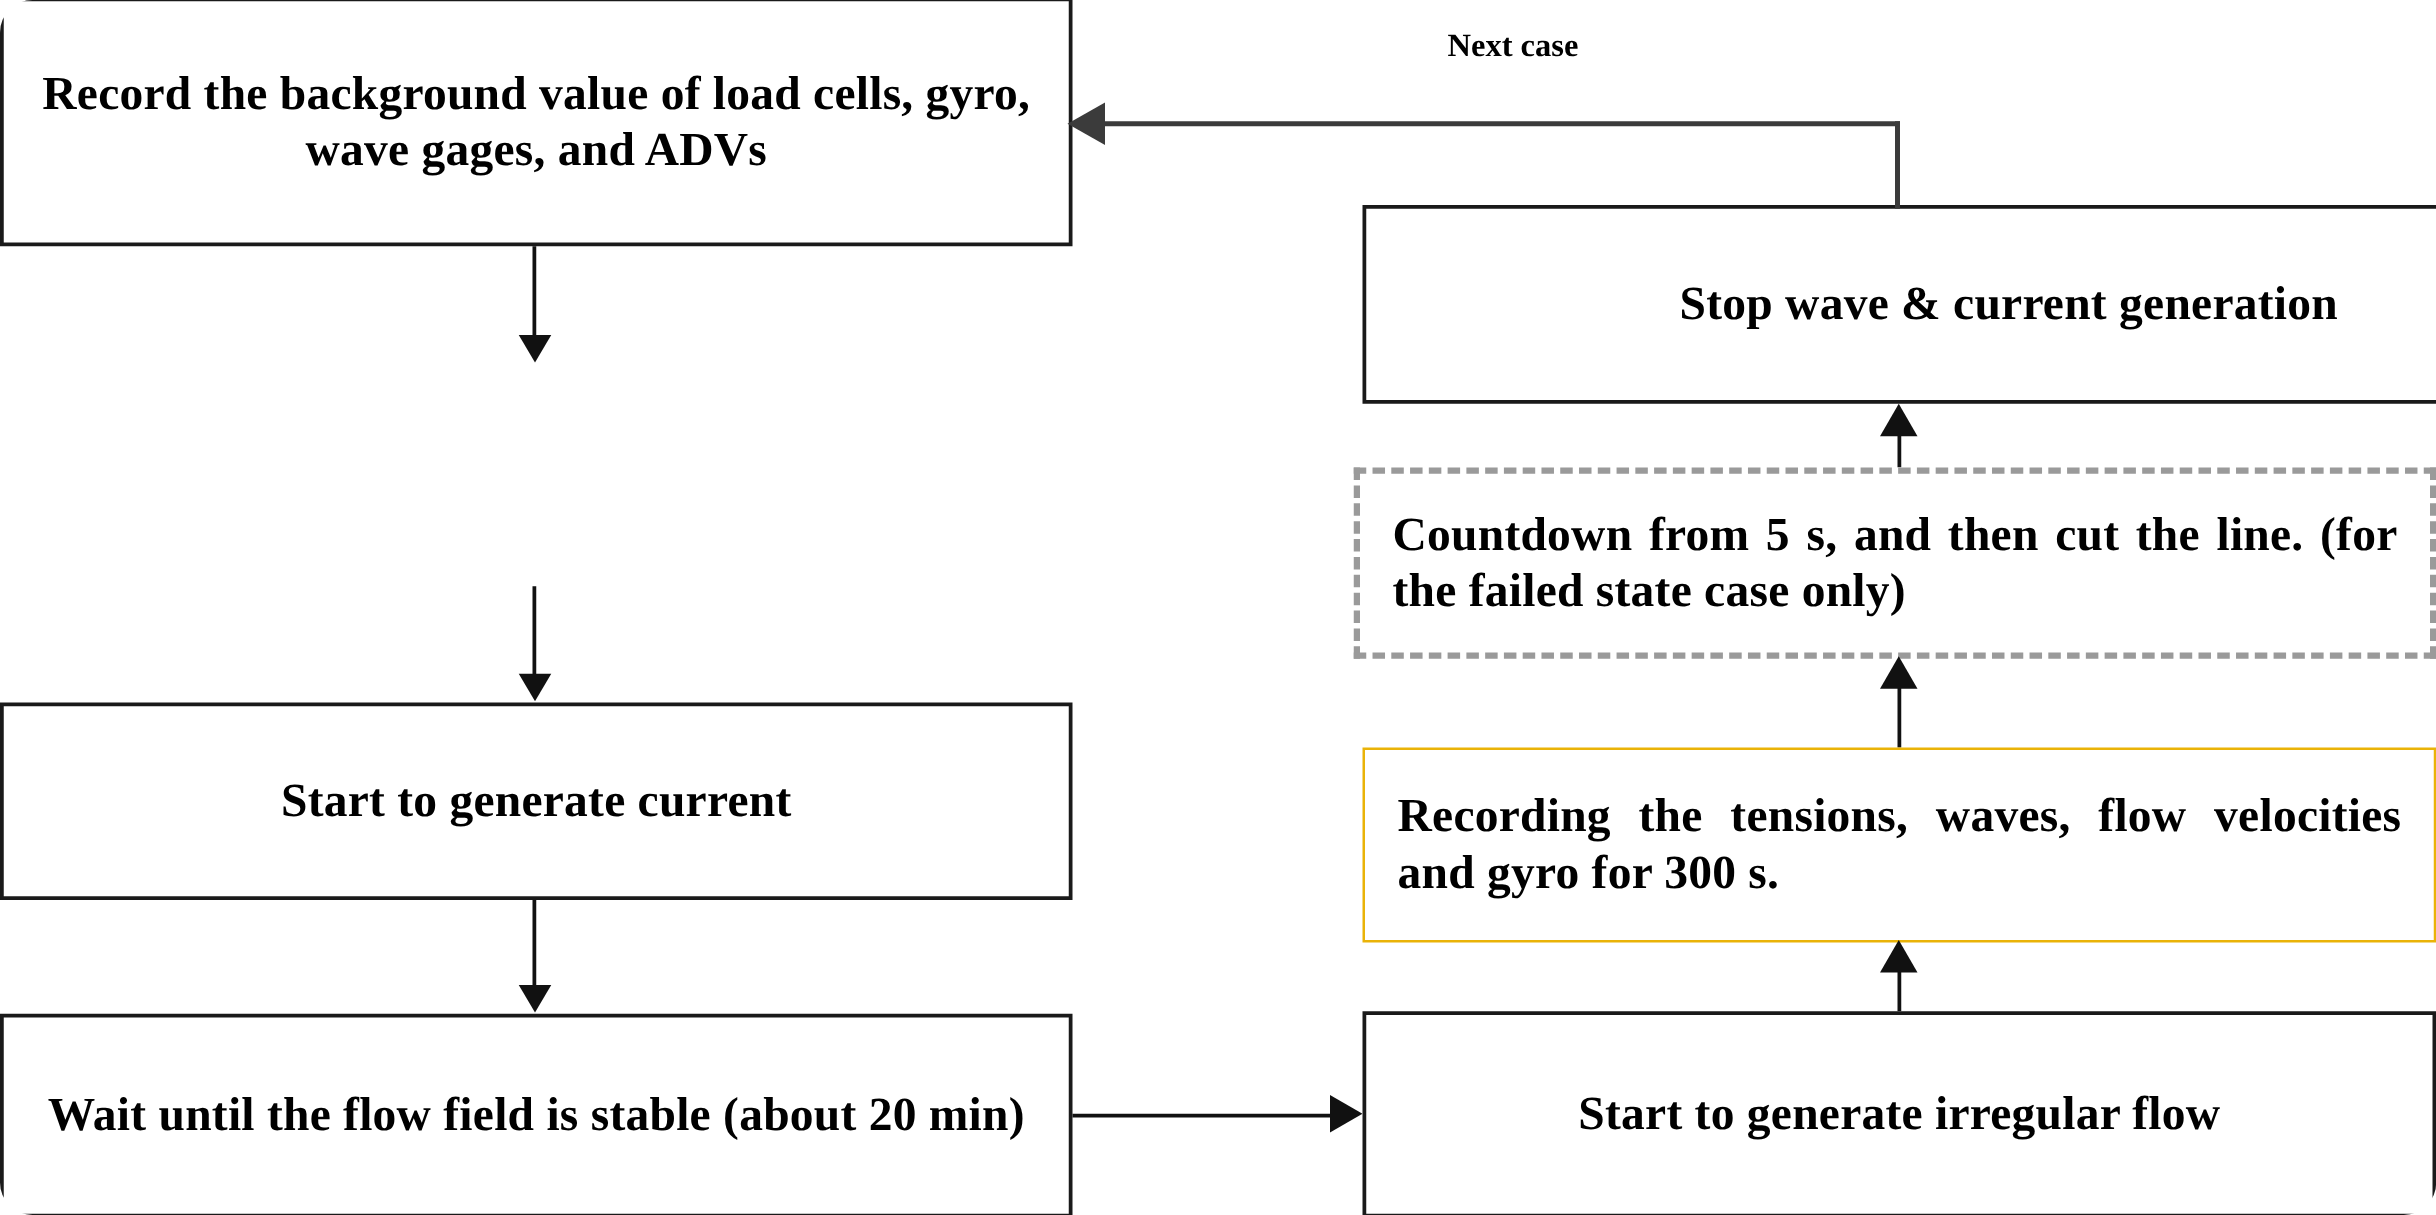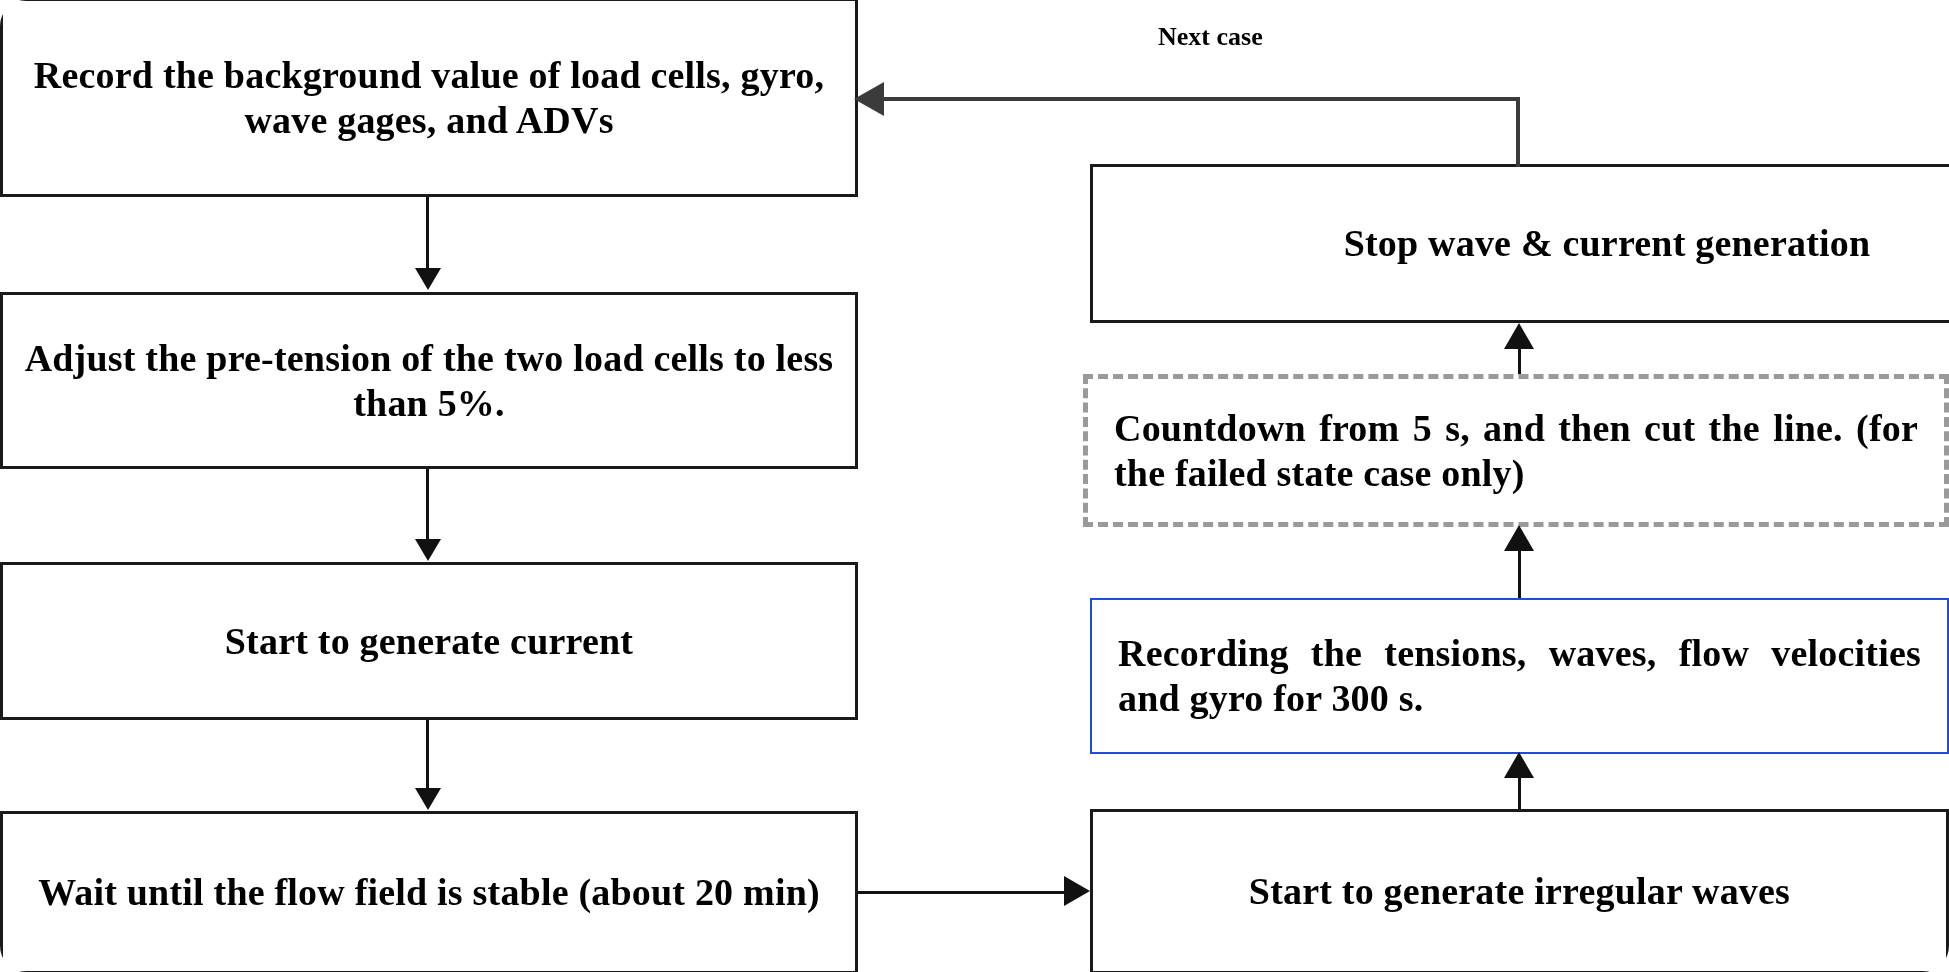--- a/index.html
+++ b/index.html
@@ -31,21 +31,21 @@
     justify-content: center;
     text-align: center;
     font-weight: bold;
     line-height: 1.18;
     letter-spacing: 0.2px;
   }
   .node.solid {
     border: 3px solid #1a1a1a;
   }
   .node.thin {
-    border: 2px solid #1d4ed8;
+    border: 2px solid #eab308;
   }
   .node.dashed {
     border: 5px dashed #9a9a9a;
   }
   .node .txt {
     display: block;
     width: 100%;
     padding: 0 18px;
     box-sizing: border-box;
     font-size: 38px;
@@ -119,23 +119,20 @@
 
 <div id="canvas">
 
   <div class="node solid" style="left:0px; top:-2px; width:858px; height:199px;">
     <span class="txt">Record the background value of load cells, gyro, wave gages, and ADVs</span>
   </div>
 
   <div class="vline" style="left:426px; top:197px; height:74px;"></div>
   <div class="arrow-down" style="left:415px; top:268px;"></div>
 
-  <div class="node solid" style="left:0px; top:292px; width:858px; height:177px;">
-    <span class="txt">Adjust the pre-tension of the two load cells to less than 5%.</span>
-  </div>
 
   <div class="vline" style="left:426px; top:469px; height:72px;"></div>
   <div class="arrow-down" style="left:415px; top:539px;"></div>
 
   <div class="node solid" style="left:0px; top:562px; width:858px; height:158px;">
     <span class="txt">Start to generate current</span>
   </div>
 
   <div class="vline" style="left:426px; top:720px; height:70px;"></div>
   <div class="arrow-down" style="left:415px; top:788px;"></div>
@@ -162,21 +159,21 @@
   <div class="arrow-up" style="left:1504px; top:525px;"></div>
 
   <div class="node thin justify" style="left:1090px; top:598px; width:859px; height:156px;">
     <span class="txt">Recording the tensions, waves, flow velocities and gyro for 300 s.</span>
   </div>
 
   <div class="vline" style="left:1518px; top:757px; height:53px;"></div>
   <div class="arrow-up" style="left:1504px; top:752px;"></div>
 
   <div class="node solid" style="left:1090px; top:809px; width:859px; height:165px;">
-    <span class="txt">Start to generate irregular waves</span>
+    <span class="txt">Start to generate irregular flow</span>
   </div>
 
   <div class="loop-line" style="left:1516px; top:97px; width:4px; height:70px;"></div>
   <div class="loop-line" style="left:882px; top:97px; width:638px; height:4px;"></div>
   <div class="arrow-left" style="left:854px; top:82px;"></div>
 
   <div class="edge-label" style="left:1158px; top:22px;">Next case</div>
 
 </div>
 

